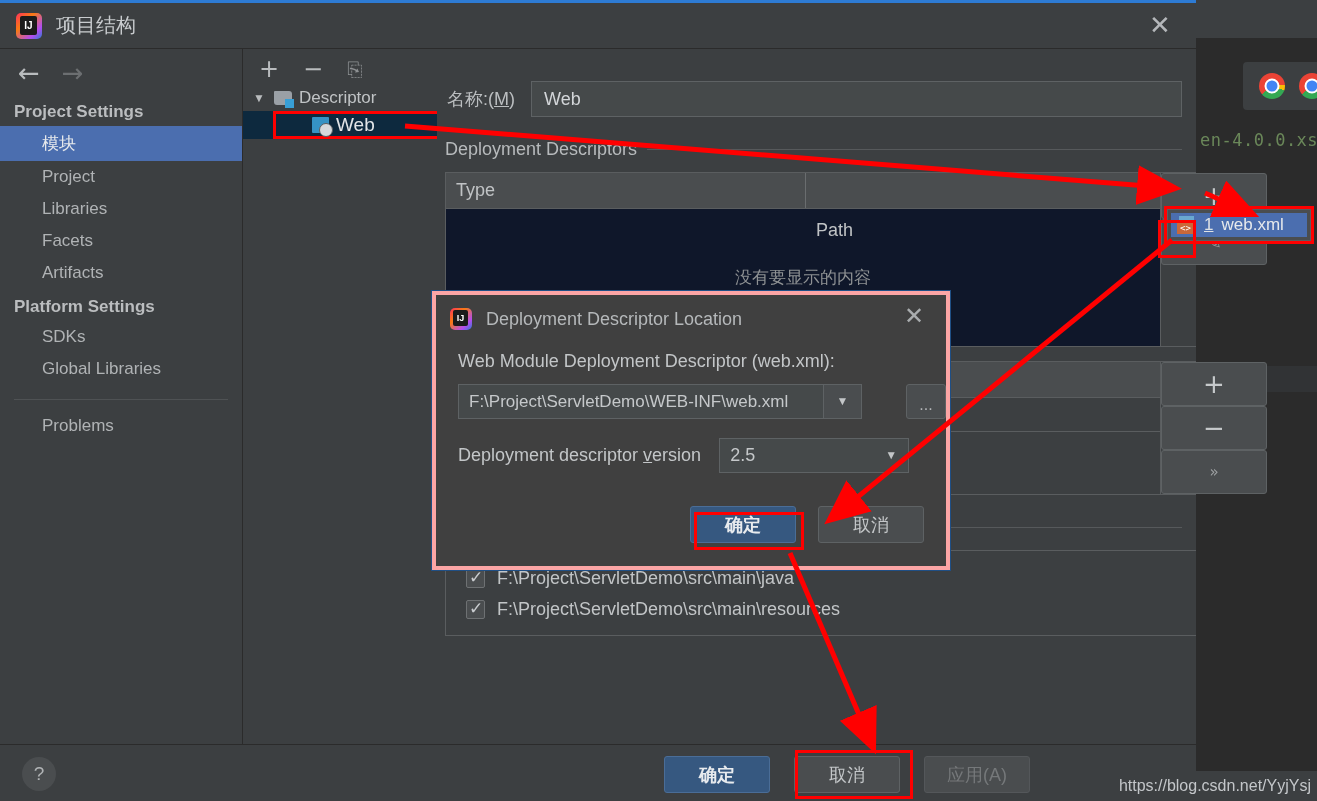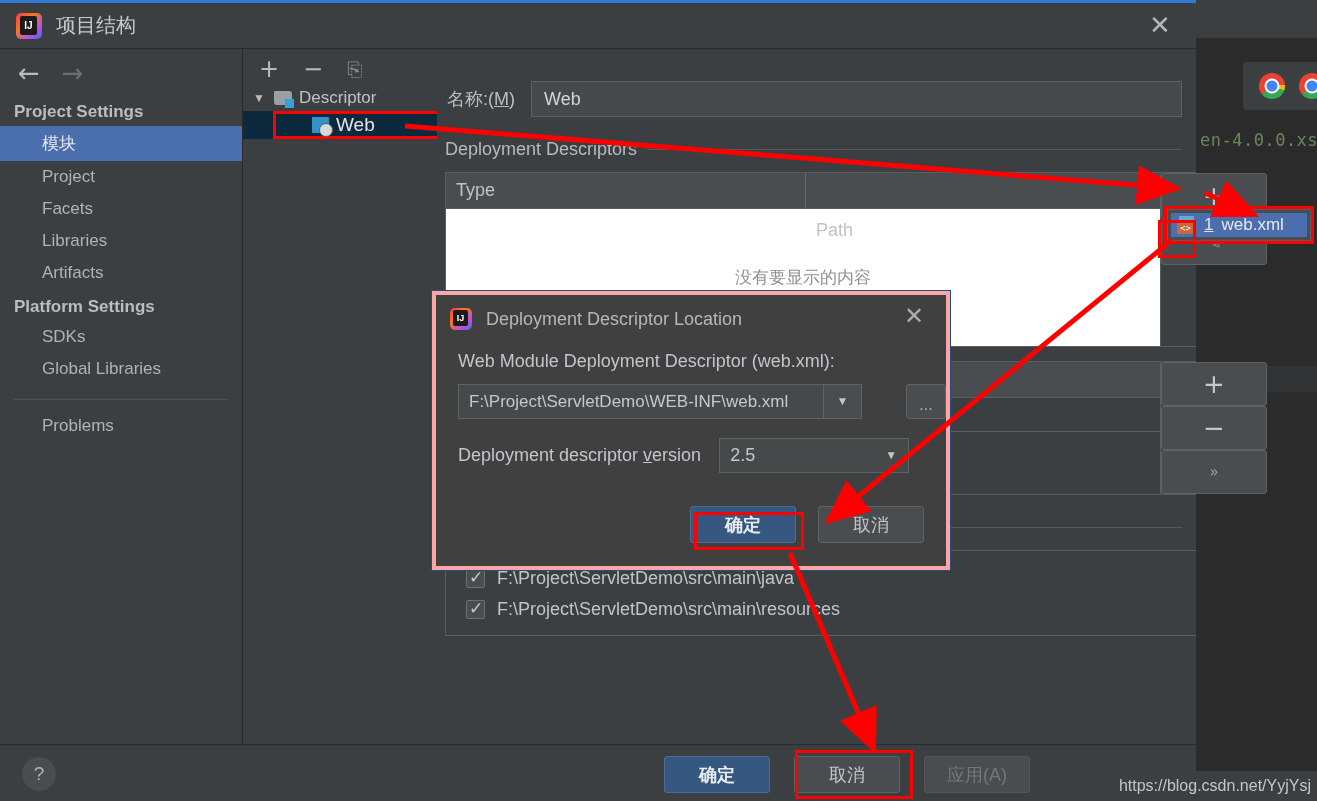--- a/index.html
+++ b/index.html
@@ -74,21 +74,21 @@
   .namelbl { font-size:18px; color:#bbbec0; white-space:nowrap; }
   .namelbl u { text-decoration:underline; }
   .nameinput { flex:1; height:36px; background:#45494a; border:1px solid #5e6264; color:#d3d6d9;
                font-size:18px; padding:0 12px; line-height:34px; }
 
   .sectitle { display:flex; align-items:center; gap:10px; padding:22px 14px 0 8px; }
   .sectitle span { font-size:18px; color:#b7babc; white-space:nowrap; }
   .sectitle i { flex:1; height:1px; background:#56595b; display:block; }
 
   .dd-wrap { display:flex; margin:12px 0 0 8px; border:1px solid #5a5d5f; border-right:none; }
-  .dd-table { flex:1; background:#ffffff; }
+  .dd-table { flex:1; background:#0f172a; }
   .dd-head { display:flex; height:36px; background:#4a4d4f; border-bottom:1px solid #5a5d5f; }
   .dd-head div { font-size:18px; color:#c0c3c5; padding:7px 0 0 10px; }
   .dd-c1 { width:360px; border-right:1px solid #6a6d6f; }
   .dd-c2 { flex:1;margin-top:40px; }
   .dd-empty { height:137px; display:flex; align-items:center; justify-content:center;
               font-size:17px; color:#8e9193; }
   .dd-side { width:36px; background:#3c3f41; border-left:1px solid #5a5d5f; }
   .dd-side .btn { height:46px; display:flex; align-items:center; justify-content:center;
                   color:#c6c9cb; font-size:26px; font-family:"DejaVu Sans", sans-serif; }
   .dd-side .btn.pencil { font-size:19px; color:#8e9193; transform:none; }
@@ -196,22 +196,22 @@
 
       <div class="sidebar">
         <div class="navrow">
           <div class="navarrow nav-back">←</div>
           <div class="navarrow nav-fwd">→</div>
         </div>
 
         <div class="grp">Project Settings</div>
         <div class="item sel">模块</div>
         <div class="item">Project</div>
+        <div class="item">Libraries</div>
         <div class="item">Facets</div>
-        <div class="item">Libraries</div>
         <div class="item">Artifacts</div>
 
         <div class="grp">Platform Settings</div>
         <div class="item">SDKs</div>
         <div class="item">Global Libraries</div>
 
         <div class="sb-div"></div>
         <div class="item">Problems</div>
       </div>
 

